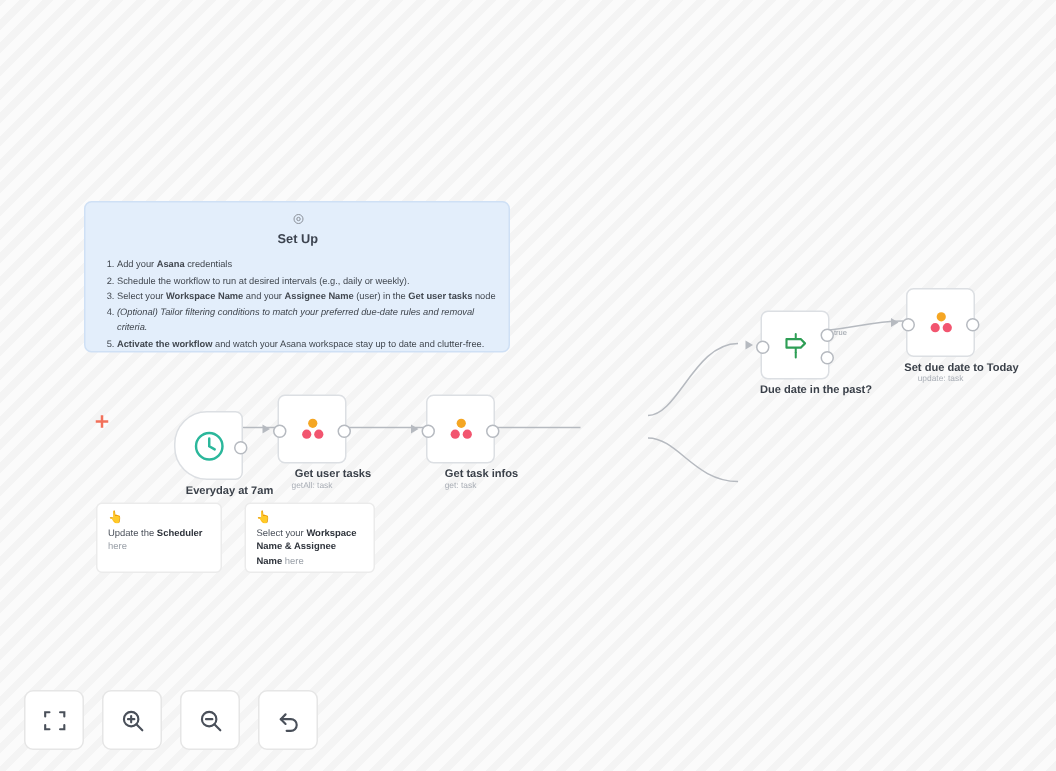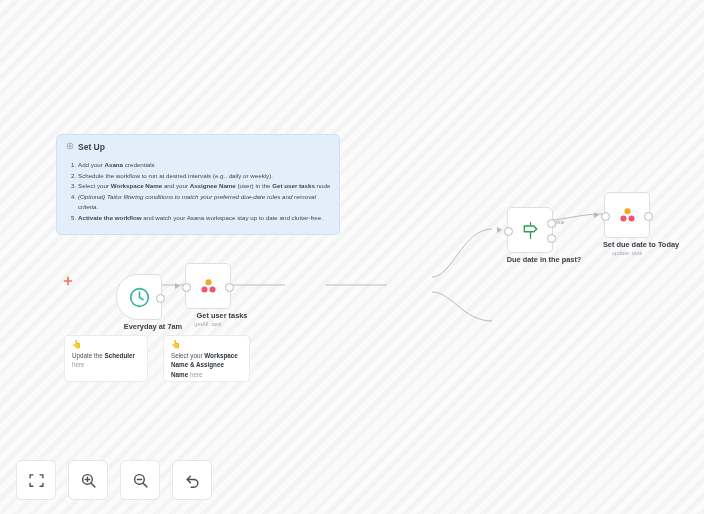--- a/index.html
+++ b/index.html
@@ -42,26 +42,27 @@
     width: 284px;
     height: 101px;
     background: #e3eefb;
     border: 1px solid #cfe0f5;
     border-radius: 5px;
     box-sizing: border-box;
     padding: 6px 8px 6px 8px;
   }
   .sticky-blue .sticky-title {
     display: flex;
-    align-items: flex-start;
+    align-items: center;
     gap: 4px;
     font-size: 8.5px;
     font-weight: bold;
     color: #3d4450;
     margin: 1px 0 8px 1px;
+    flex-direction: column;
   }
   .gear-ico {
     width: 8px; height: 8px;
     flex: 0 0 auto;
     display: block;
   }
   .sticky-blue ol {
     margin: 0;
     padding-left: 13px;
     font-size: 6.2px;
@@ -284,20 +285,34 @@
         <circle cx="16.6" cy="15.4" r="3.5" fill="#f2556f"></circle>
       </svg>
       <span class="arrowhead"></span>
       <span class="port in"></span>
       <span class="port out"></span>
     </div>
     <div class="node-label">Get user tasks</div>
     <div class="node-sub">getAll: task</div>
   </div>
 
+  <div class="node" style="left:284px; top:263px;">
+    <div class="node-box">
+      <svg class="asana-ico" viewBox="0 0 24 24">
+        <circle cx="12" cy="7.1" r="3.5" fill="#f5a623"></circle>
+        <circle cx="7.4" cy="15.4" r="3.5" fill="#f2556f"></circle>
+        <circle cx="16.6" cy="15.4" r="3.5" fill="#f2556f"></circle>
+      </svg>
+      <span class="arrowhead"></span>
+      <span class="port in"></span>
+      <span class="port out"></span>
+    </div>
+    <div class="node-label">Get task infos</div>
+    <div class="node-sub">get: task</div>
+  </div>
 
 
   <div class="node" style="left:507px; top:207px;">
     <div class="node-box">
       <svg class="if-ico" viewBox="0 0 24 24">
         <path d="M12 2.2 V5.2 M12 17.8 V21.8" stroke="#2e9e55" stroke-width="1.7" stroke-linecap="round" fill="none"></path>
         <path d="M4.2 6.4 H16.2 L19.8 10 L16.2 13.6 H4.2 Z" fill="none" stroke="#2e9e55" stroke-width="1.8" stroke-linejoin="round"></path>
         <path d="M12 13.6 V18" stroke="#2e9e55" stroke-width="1.7" fill="none"></path>
       </svg>
       <span class="arrowhead"></span>

